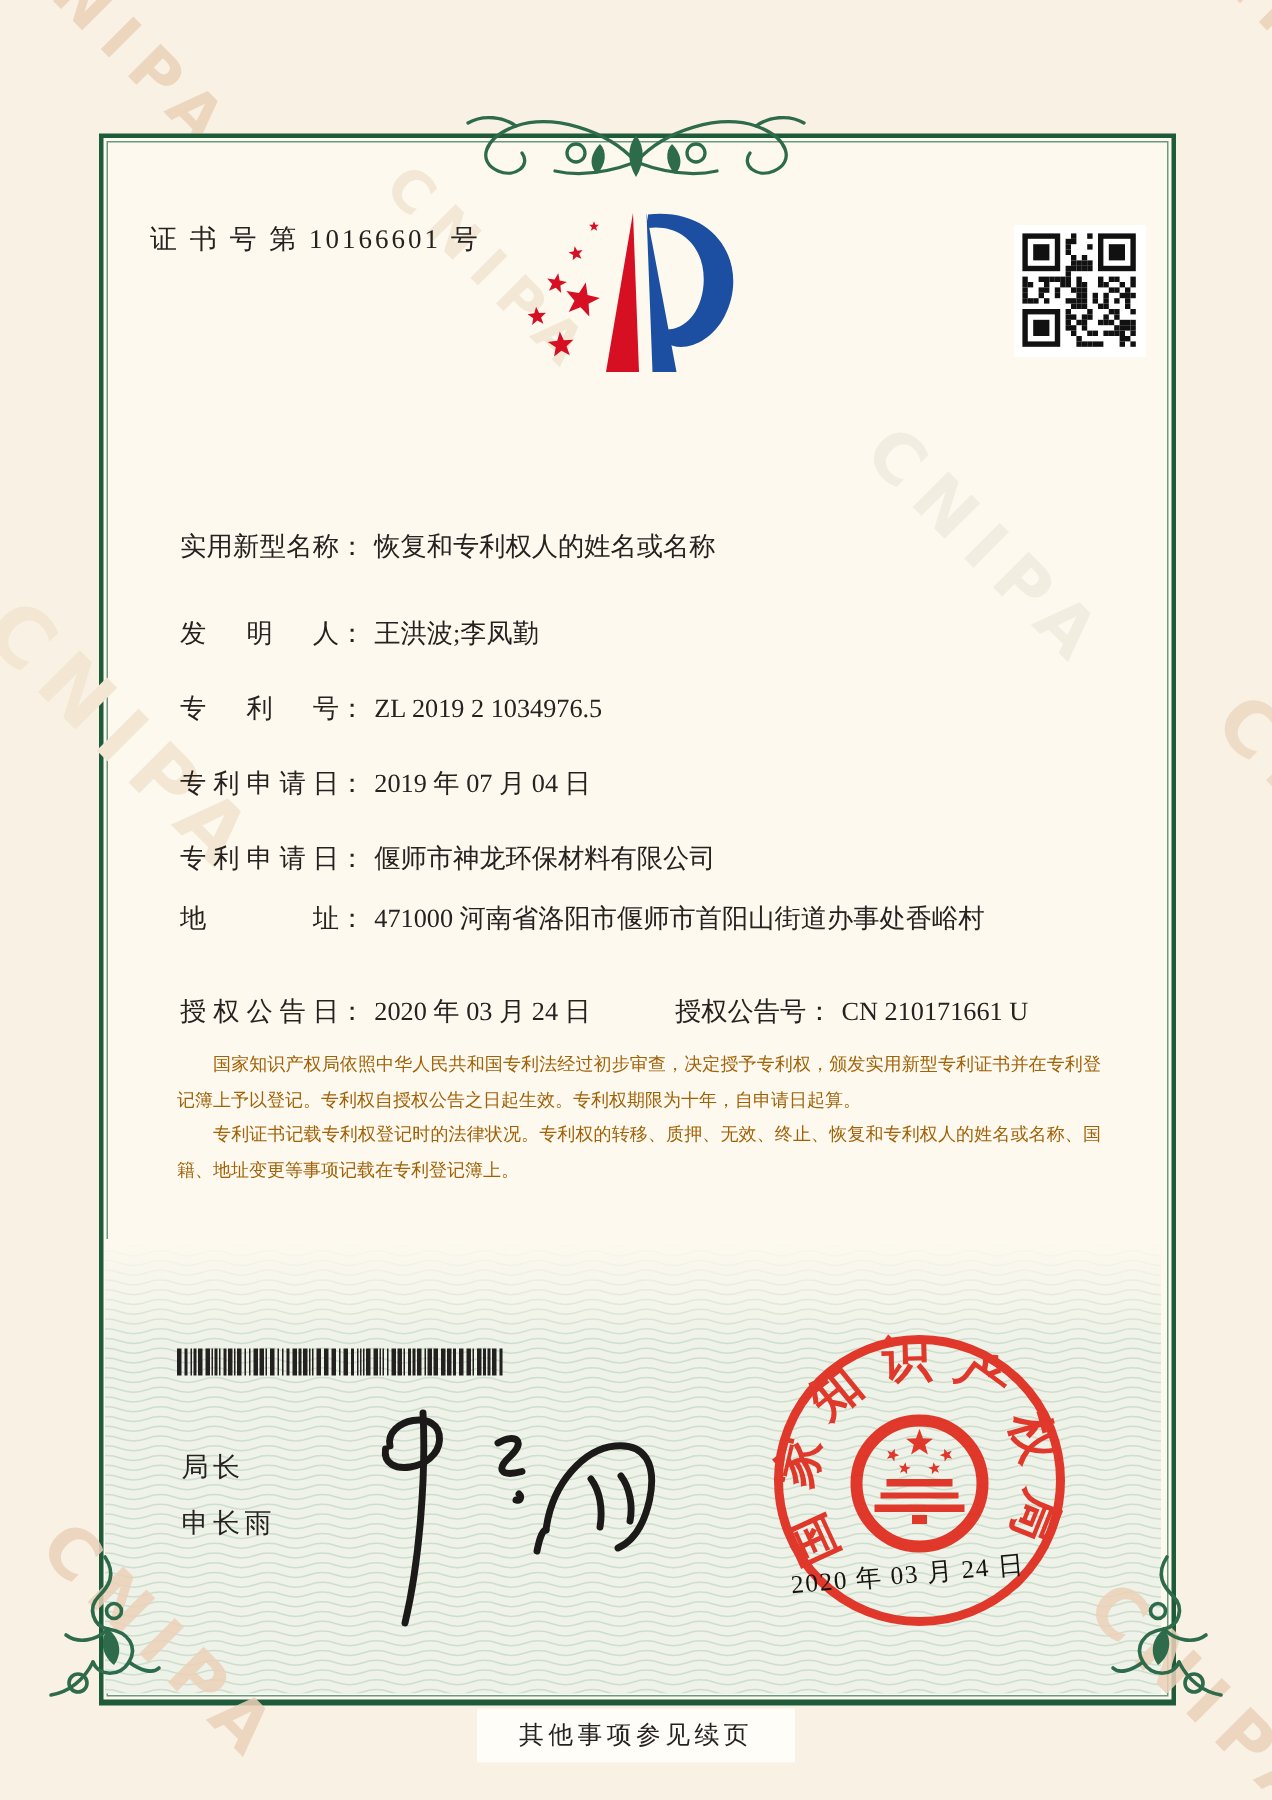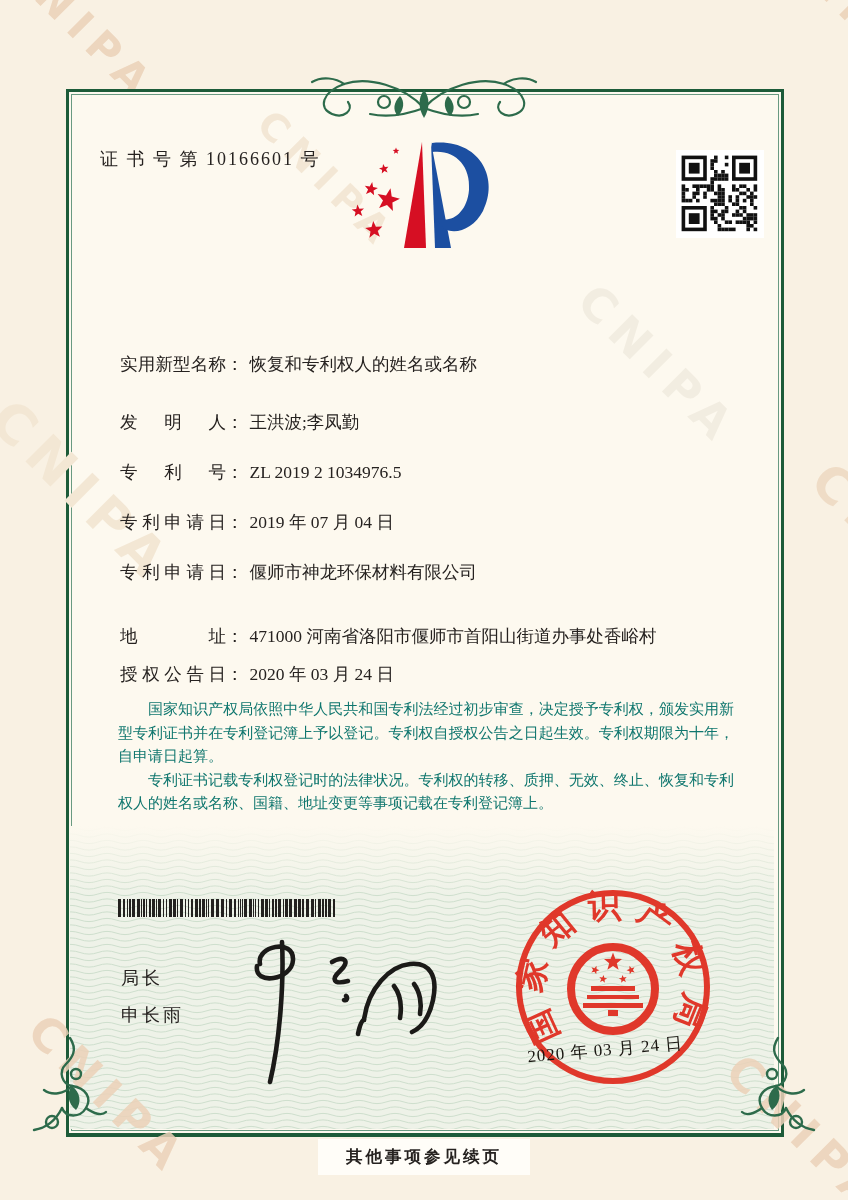--- a/index.html
+++ b/index.html
@@ -47,40 +47,40 @@
     position:absolute; left:0; top:250px; width:848px; text-align:center;
     font-size:41px; font-weight:bold; letter-spacing:7px; color:#111;
   }
   .fields{position:absolute; left:120px; top:350px; width:620px;}
   .frow{position:absolute; left:0; font-size:17.5px; white-space:nowrap;}
   .lbl{display:inline-block; width:106px; text-align:justify; text-align-last:justify; vertical-align:bottom;}
   .val{margin-left:6px;}
   .pair2{position:absolute; left:330px; top:0;}
   .paras{
     position:absolute; left:118px; top:698px; width:616px;
-    font-size:15px; line-height:23.5px; text-align:justify; color:#0f766e;
+    font-size:12px; line-height:23.5px; text-align:justify; color:#a16207;
   }
   .paras p{margin:0; text-indent:2em;}
   .barcode{position:absolute; left:118px; top:899px; width:222px; height:18px; z-index:6;}
   .barcode i{position:absolute; top:0; height:100%; background:#23211f;}
   .off-title{position:absolute; left:121px; top:966px; font-size:18px; letter-spacing:3px; z-index:6;}
   .off-name{position:absolute; left:121px; top:1003px; font-size:18px; letter-spacing:3px; z-index:6;}
   .sign{position:absolute; left:232px; top:922px; z-index:6;}
   .seal{position:absolute; left:512px; top:886px; width:202px; height:202px; z-index:7; opacity:.93;}
   .seal-date{
     position:absolute; left:527px; top:1036px; width:210px; z-index:8;
     font-size:17px; letter-spacing:1px; color:#17140f; transform:rotate(-5deg);
   }
   .page-info{
     position:absolute; left:0; top:1094px; width:848px; text-align:center;
     font-size:15px; z-index:6; letter-spacing:2px;
   }
   .cont-note{
     position:absolute; left:50%; transform:translateX(-50%); top:1139px;
-    background:#fffdf8; padding:7px 28px; font-size:16.5px; letter-spacing:3px; z-index:6;font-weight:bold;
+    background:#fffdf8; padding:7px 28px; font-size:16.5px; letter-spacing:3px; z-index:6;
   }
 </style>
 </head>
 <body>
 
 <div class="page">
 
   <div class="wm" style="left:-14px; top:2px;  font-size:42px; color:#e9cdb2; opacity:.75;">CNIPA</div>
   <div class="wm" style="left:758px; top:-16px; font-size:42px; color:#e9cdb2; opacity:.75; z-index:6;">CNIPA</div>
   <div class="wm" style="left:238px; top:158px; font-size:38px; color:#f3e6d3; opacity:.9; z-index:5;">CNIPA</div>
@@ -348,23 +348,24 @@
         </g>
     </svg>
 
 
     <div class="fields">
       <div class="frow" style="top:2px"><span class="lbl">实用新型名称</span><span>：</span><span class="val">恢复和专利权人的姓名或名称</span></div>
       <div class="frow" style="top:60px"><span class="lbl">发明人</span><span>：</span><span class="val">王洪波;李凤勤</span></div>
       <div class="frow" style="top:110px"><span class="lbl">专利号</span><span>：</span><span class="val">ZL 2019 2 1034976.5</span></div>
       <div class="frow" style="top:160px"><span class="lbl">专利申请日</span><span>：</span><span class="val">2019 年 07 月 04 日</span></div>
       <div class="frow" style="top:210px"><span class="lbl">专利申请日</span><span>：</span><span class="val">偃师市神龙环保材料有限公司</span></div>
-      <div class="frow" style="top:274px"><span class="lbl">地址</span><span>：</span><span class="val">471000 河南省洛阳市偃师市首阳山街道办事处香峪村</span></div>
+      <div class="frow" style="top:250px"><span class="lbl">地址</span><span>：</span><span class="val">471000 河南省洛阳市偃师市首阳山街道办事处香峪村</span></div>
       <div class="frow" style="top:312px">
         <span class="lbl">授权公告日</span><span>：</span><span class="val">2020 年 03 月 24 日</span>
+        <span class="pair2"><span>授权公告号</span><span>：</span><span class="val">CN 210171661 U</span></span>
       </div>
     </div>
 
     <div class="paras">
       <p>国家知识产权局依照中华人民共和国专利法经过初步审查，决定授予专利权，颁发实用新型专利证书并在专利登记簿上予以登记。专利权自授权公告之日起生效。专利权期限为十年，自申请日起算。</p>
       <p>专利证书记载专利权登记时的法律状况。专利权的转移、质押、无效、终止、恢复和专利权人的姓名或名称、国籍、地址变更等事项记载在专利登记簿上。</p>
     </div>
 
     <div class="barcode" id="barcode">
         <i style="left:0px;width:3px"></i>

